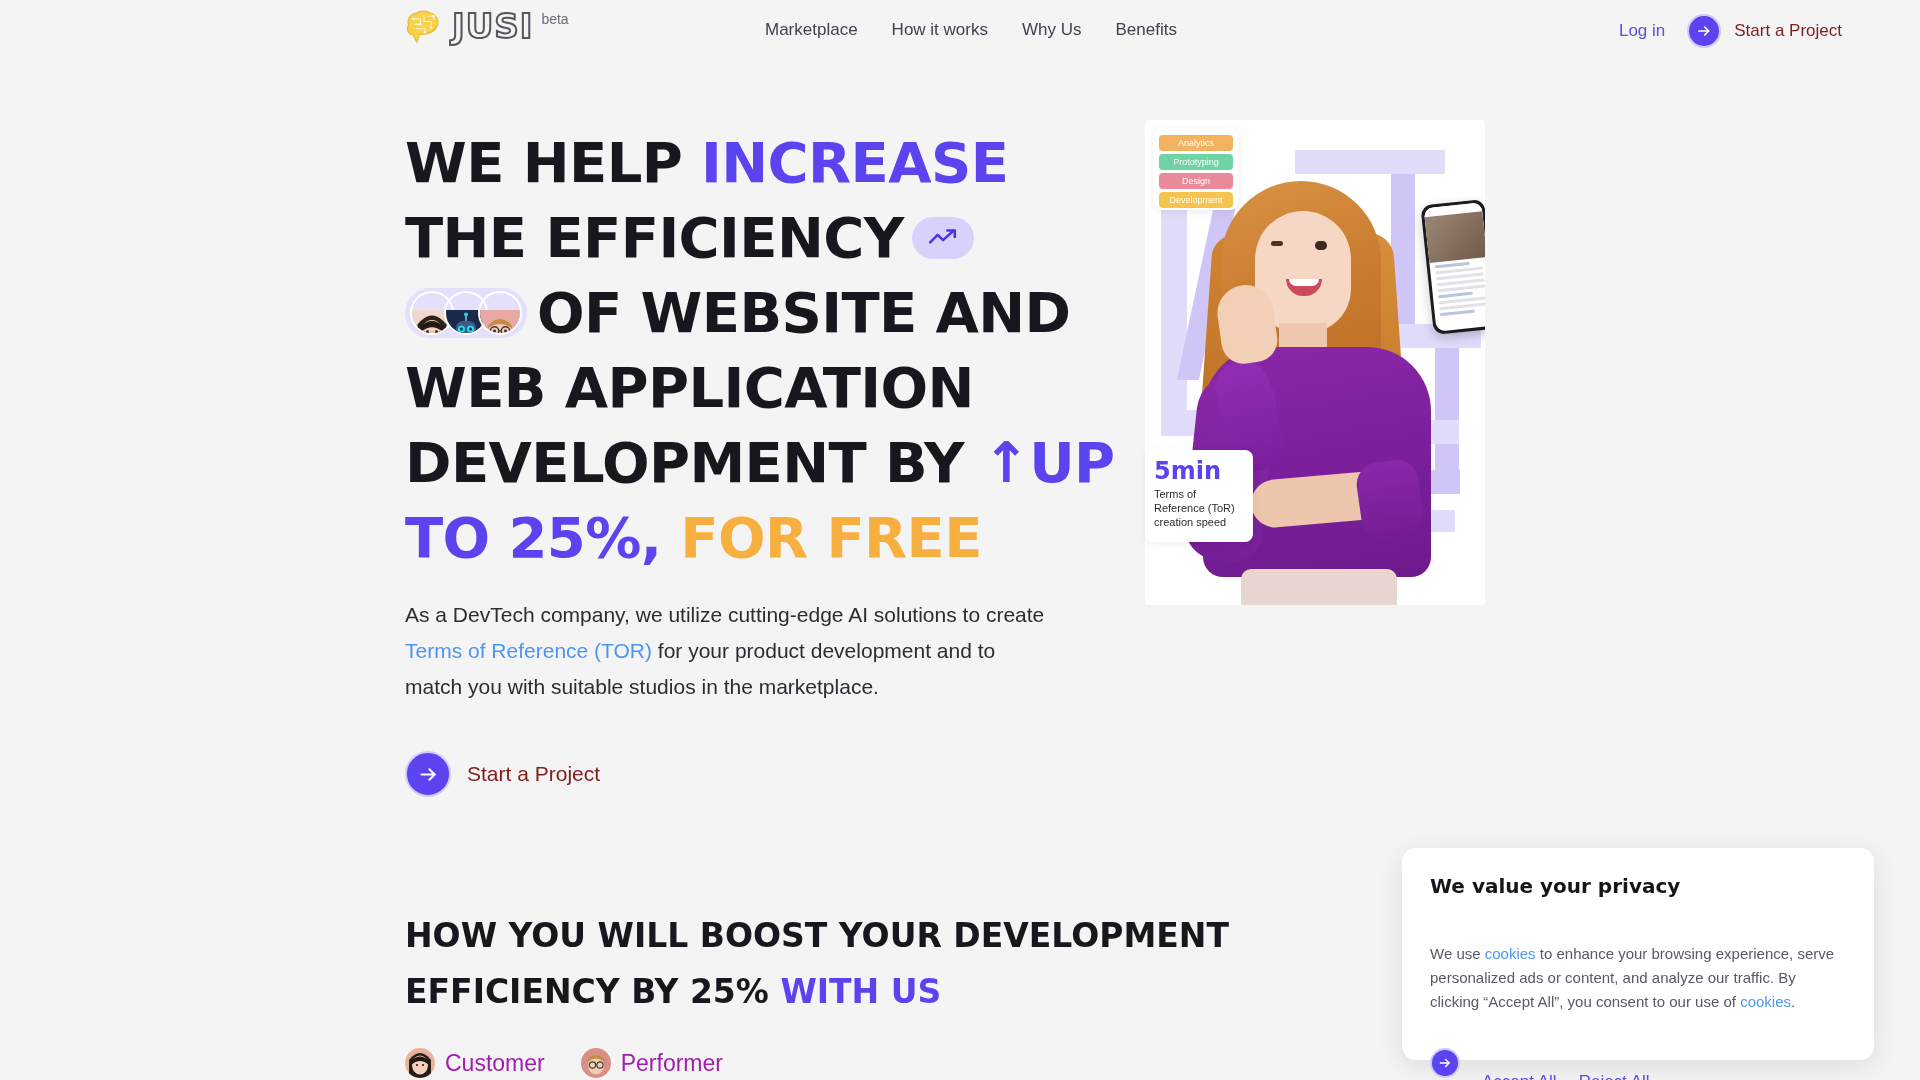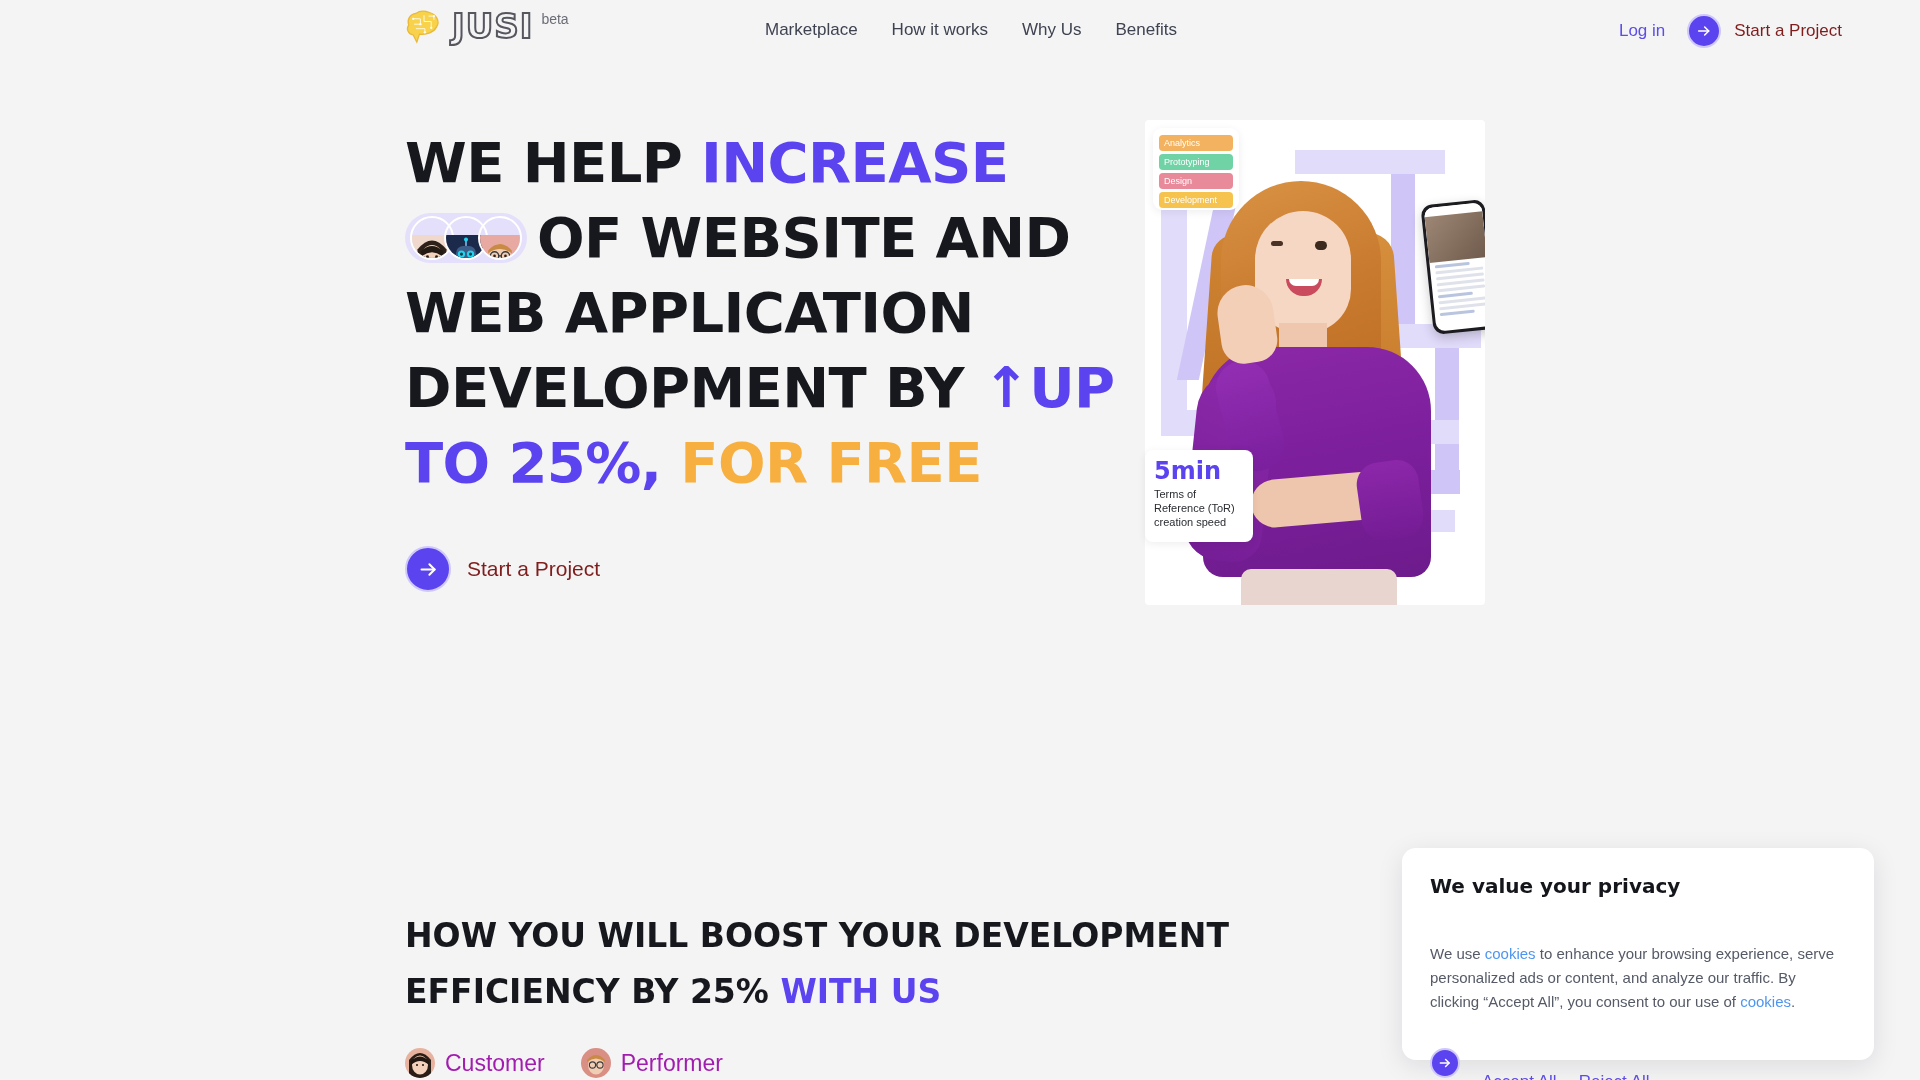--- a/index.html
+++ b/index.html
@@ -204,21 +204,21 @@
 
   .tag-card {
     position: absolute; left: 8px; top: 8px; width: 86px; height: 82px;
     background: #fff; border-radius: 9px; padding: 7px 6px;
     display: flex; flex-direction: column; gap: 3px;
     box-shadow: 0 2px 8px rgba(0,0,0,.07);
   }
   .tag {
     font-size: 9px; border-radius: 4px; padding: 2px 5px;
     color: #ffffff; font-family: "Liberation Sans", sans-serif;
-    white-space: nowrap; line-height: 12px;
+    white-space: nowrap; line-height: 12px; text-align: center;
   }
 
   .min-card {
     position: absolute; left: 0px; top: 330px; width: 108px; height: 92px;
     background: #fff; border-radius: 8px; padding: 8px 9px;
     box-shadow: 0 2px 8px rgba(0,0,0,.07);
   }
   .min-big {
     font-size: 24px; font-weight: 700; color: #5b43ef; line-height: 26px;
     font-family: "DejaVu Sans", sans-serif;
@@ -340,20 +340,28 @@
       </div>
     </div>
   </div>
 
   <div class="hero">
 
     <div class="hero-left">
       <h1 class="headline">
         <span class="hl-line">
           <span>WE HELP </span><span class="purple">INCREASE</span>
+        </span>
+        <span class="hl-line">
+          <span>THE EFFICIENCY</span><span class="trend-badge">
+            <svg viewBox="0 0 28 18" fill="none" stroke="#4b34e8" stroke-width="2.4" stroke-linecap="round" stroke-linejoin="round">
+              <polyline points="2 13 9 6 14 11 24 2"></polyline>
+              <polyline points="18 2 25 2 25 8"></polyline>
+            </svg>
+          </span>
         </span>
         <span class="hl-line">
           <span class="avatars">
             <span class="av">
               <svg viewBox="0 0 44 44">
                   <rect width="44" height="44" fill="#f0d9cc"></rect>
                 <path d="M6 16 Q22 -4 38 16 L38 44 L6 44 Z" fill="#2e2119"></path>
                 <ellipse cx="22" cy="25" rx="12" ry="14" fill="#f3d2bd"></ellipse>
                 <path d="M10 18 Q22 6 34 18 L34 24 Q22 14 10 24 Z" fill="#241a14"></path>
                 <circle cx="17" cy="24" r="1.6" fill="#2b1d15"></circle>
@@ -395,20 +403,23 @@
         <span class="hl-line">WEB APPLICATION</span>
         <span class="hl-line">
           <span>DEVELOPMENT BY </span><span class="purple">↑UP</span>
         </span>
         <span class="hl-line">
           <span class="purple">TO 25%</span><span class="purple">,</span>
           <span class="amber">FOR FREE</span>
         </span>
       </h1>
 
+      <p class="sub">
+        <span>As a DevTech company, we utilize cutting-edge AI solutions to create </span><span class="link">Terms of Reference (TOR)</span><span> for your product development and to match you with suitable studios in the marketplace.</span>
+      </p>
 
       <div class="hero-cta">
         <span class="arrow-btn big">
           <svg viewBox="0 0 24 24" fill="none" stroke="#ffffff" stroke-width="2.3" stroke-linecap="round" stroke-linejoin="round">
             <line x1="4" y1="12" x2="19" y2="12"></line>
               <polyline points="13 6 19 12 13 18"></polyline>
           </svg>
         </span>
         <span class="cta-label big">Start a Project</span>
       </div>

